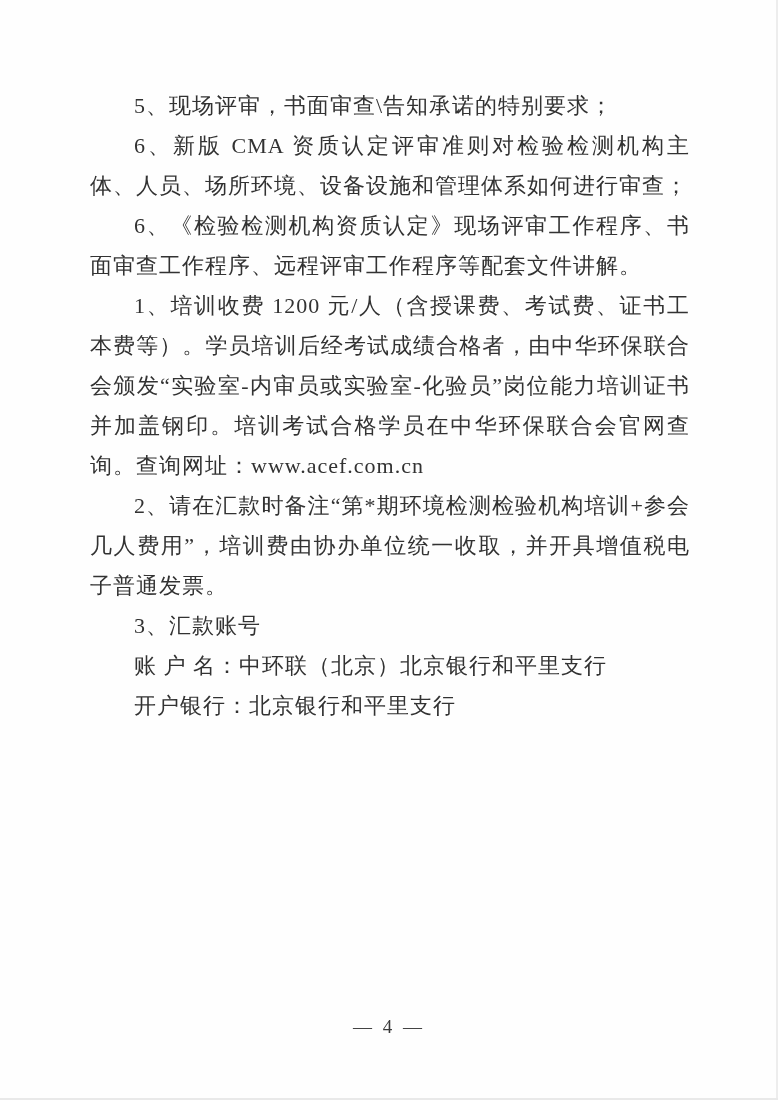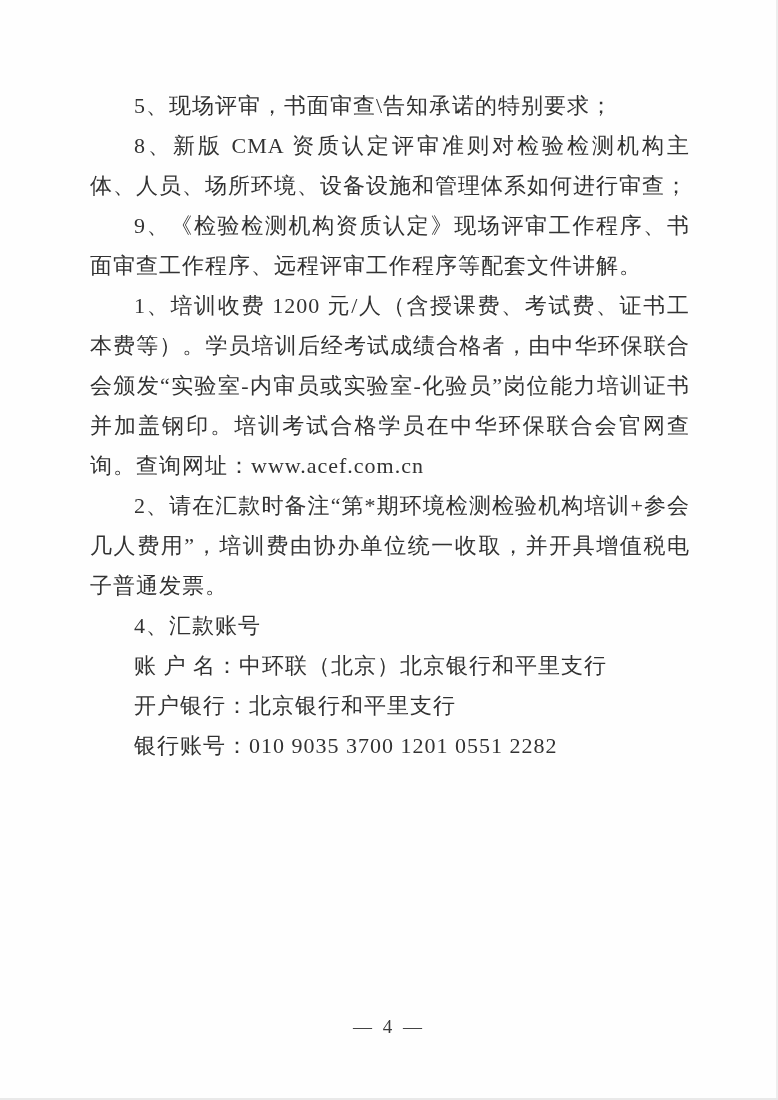--- a/index.html
+++ b/index.html
@@ -59,28 +59,27 @@
     color: #3a3a3a;
   }
 </style>
 </head>
 <body>
 
 <div class="page">
 
   <div class="content">
     <p>5、现场评审，书面审查\告知承诺的特别要求；</p>
-    <p>8、新版 CMA 资质认定评审准则对检验检测机构主体、人员、场所环境、设备设施和管理体系如何进行审查；</p>
-    <p>9、《检验检测机构资质认定》现场评审工作程序、书面审查工作程序、远程评审工作程序等配套文件讲解。</p>
+    <p>6、新版 CMA 资质认定评审准则对检验检测机构主体、人员、场所环境、设备设施和管理体系如何进行审查；</p>
+    <p>6、《检验检测机构资质认定》现场评审工作程序、书面审查工作程序、远程评审工作程序等配套文件讲解。</p>
     <p>1、培训收费 1200 元/人（含授课费、考试费、证书工本费等）。学员培训后经考试成绩合格者，由中华环保联合会颁发“实验室-内审员或实验室-化验员”岗位能力培训证书并加盖钢印。培训考试合格学员在中华环保联合会官网查询。查询网址：www.acef.com.cn</p>
     <p>2、请在汇款时备注“第*期环境检测检验机构培训+参会几人费用”，培训费由协办单位统一收取，并开具增值税电子普通发票。</p>
-    <p>4、汇款账号</p>
+    <p>3、汇款账号</p>
     <p>账 户 名：中环联（北京）北京银行和平里支行</p>
     <p>开户银行：北京银行和平里支行</p>
-    <p>银行账号：010 9035 3700 1201 0551 2282</p>
   </div>
 
   <div class="footer">— 4 —</div>
 
   <div class="edge-right"></div>
   <div class="edge-bottom"></div>
 
 </div>
 
 </body></html>

